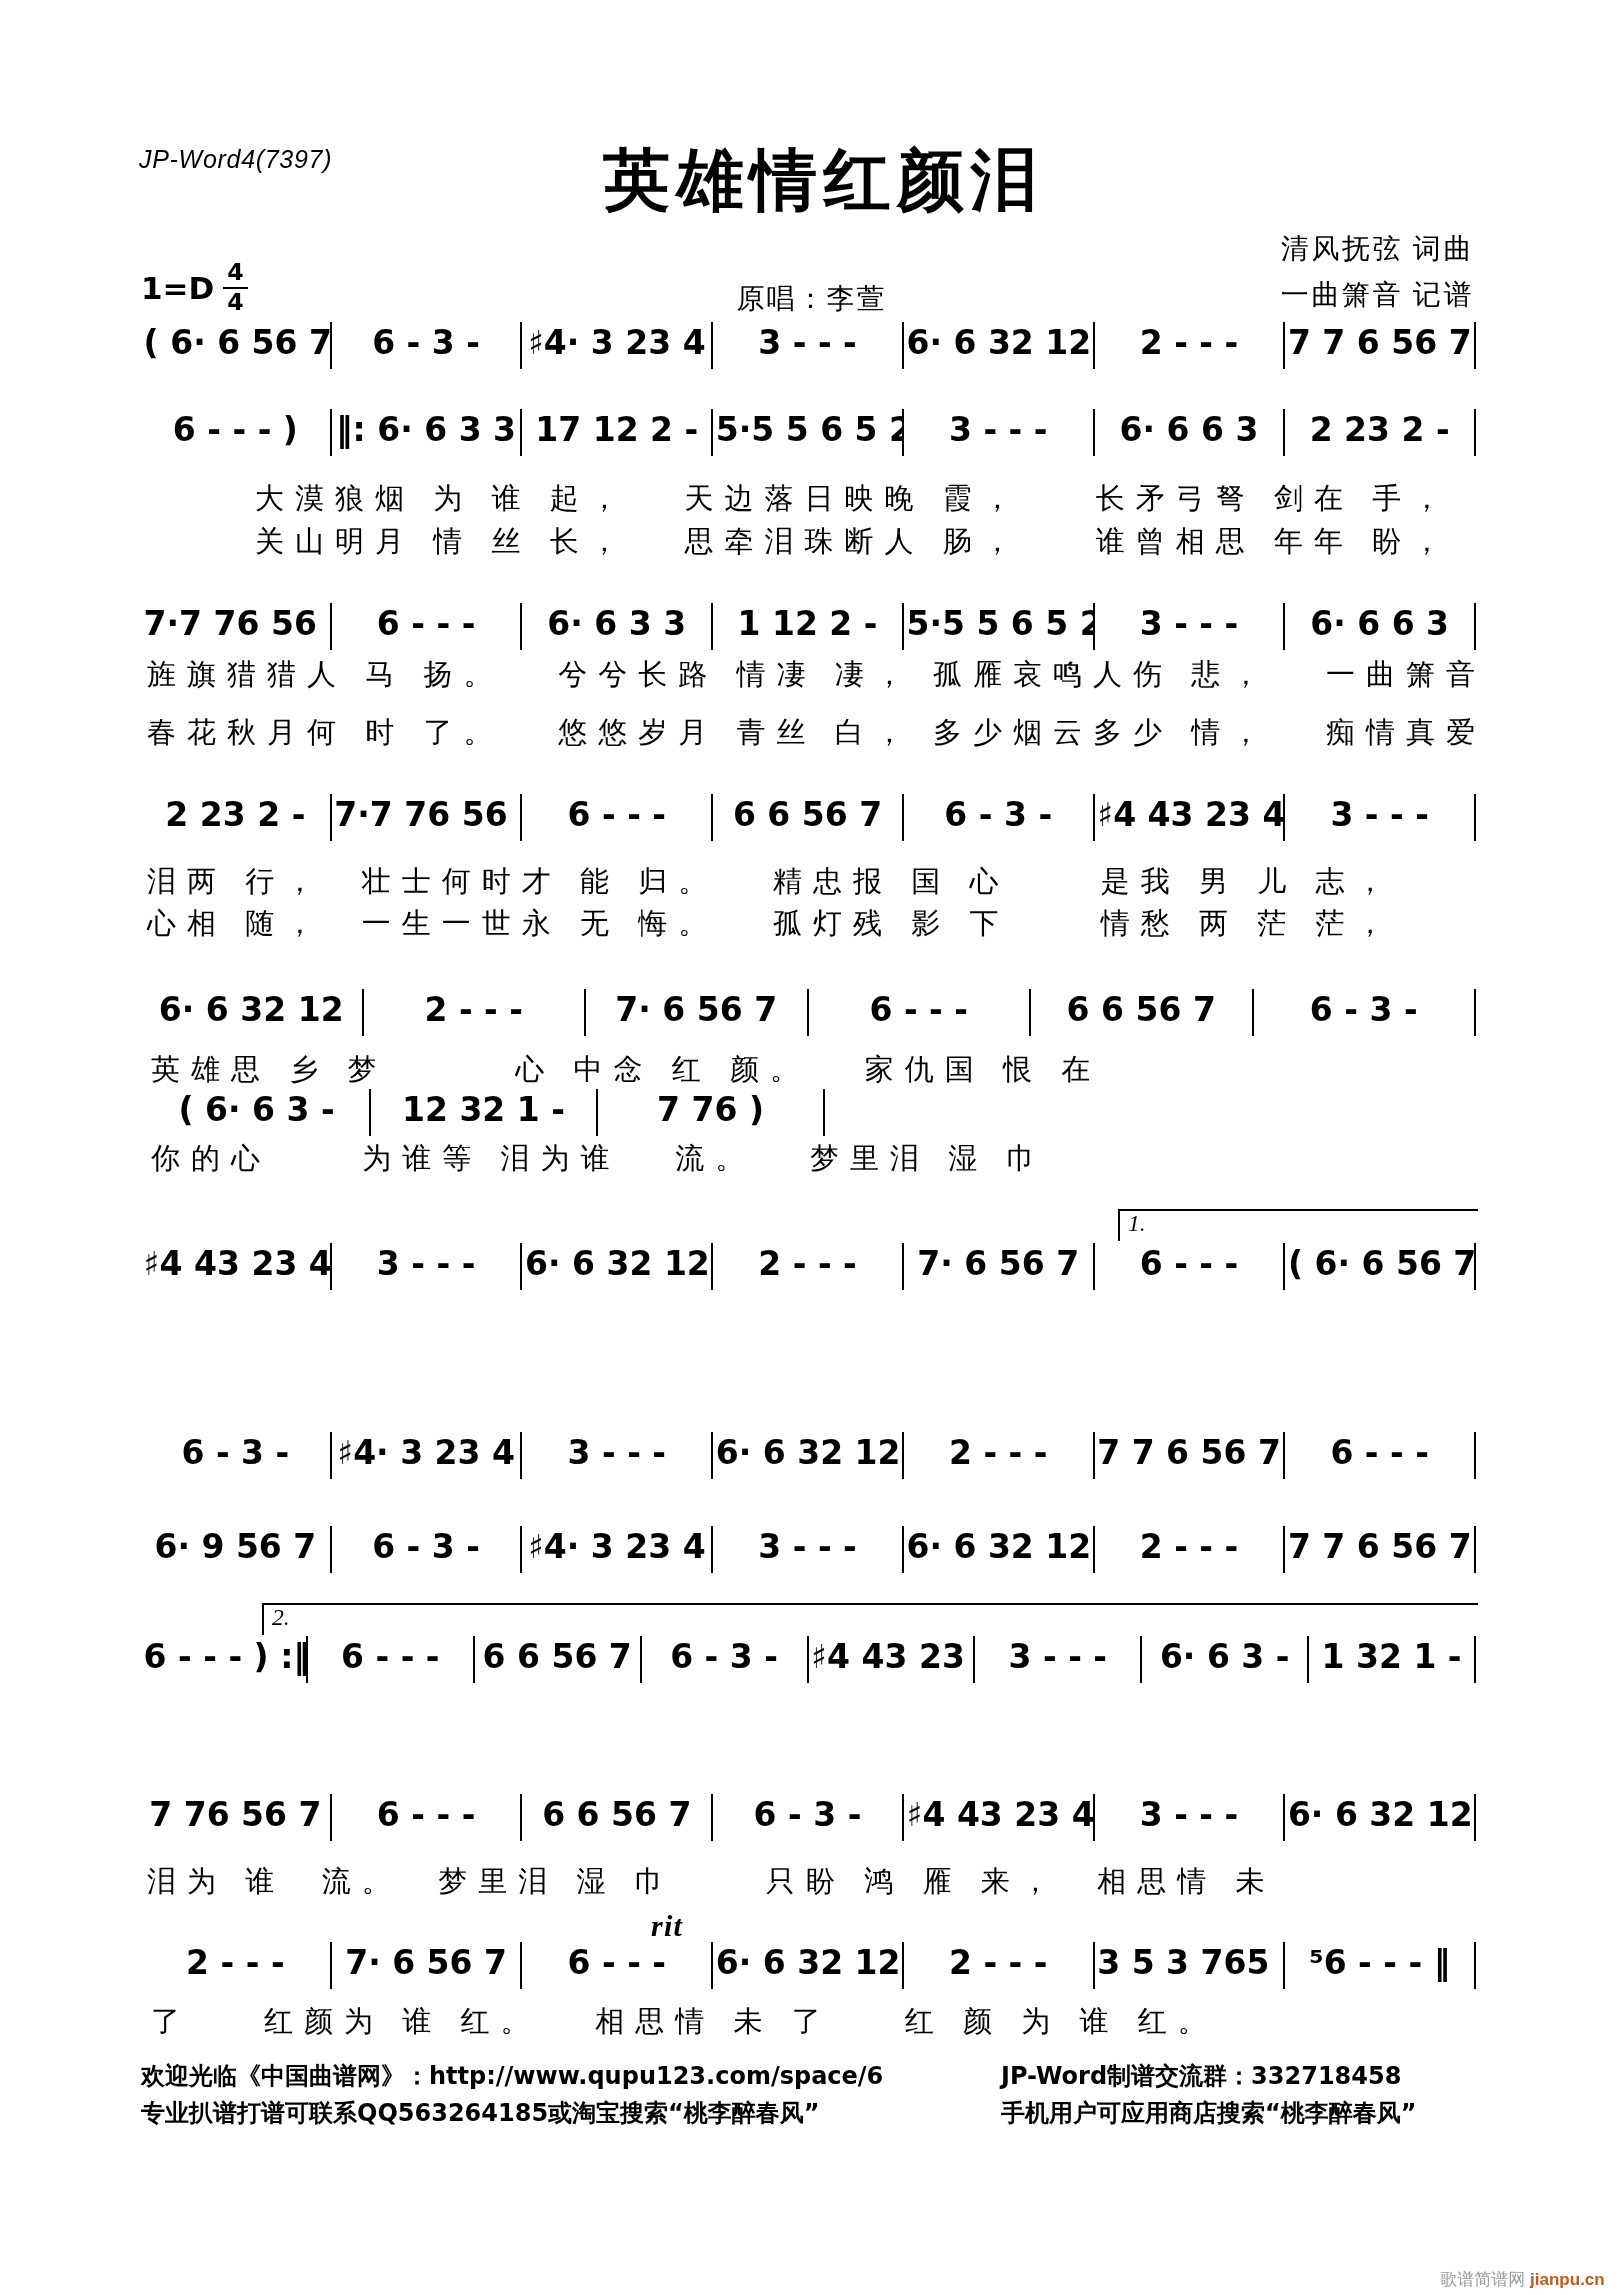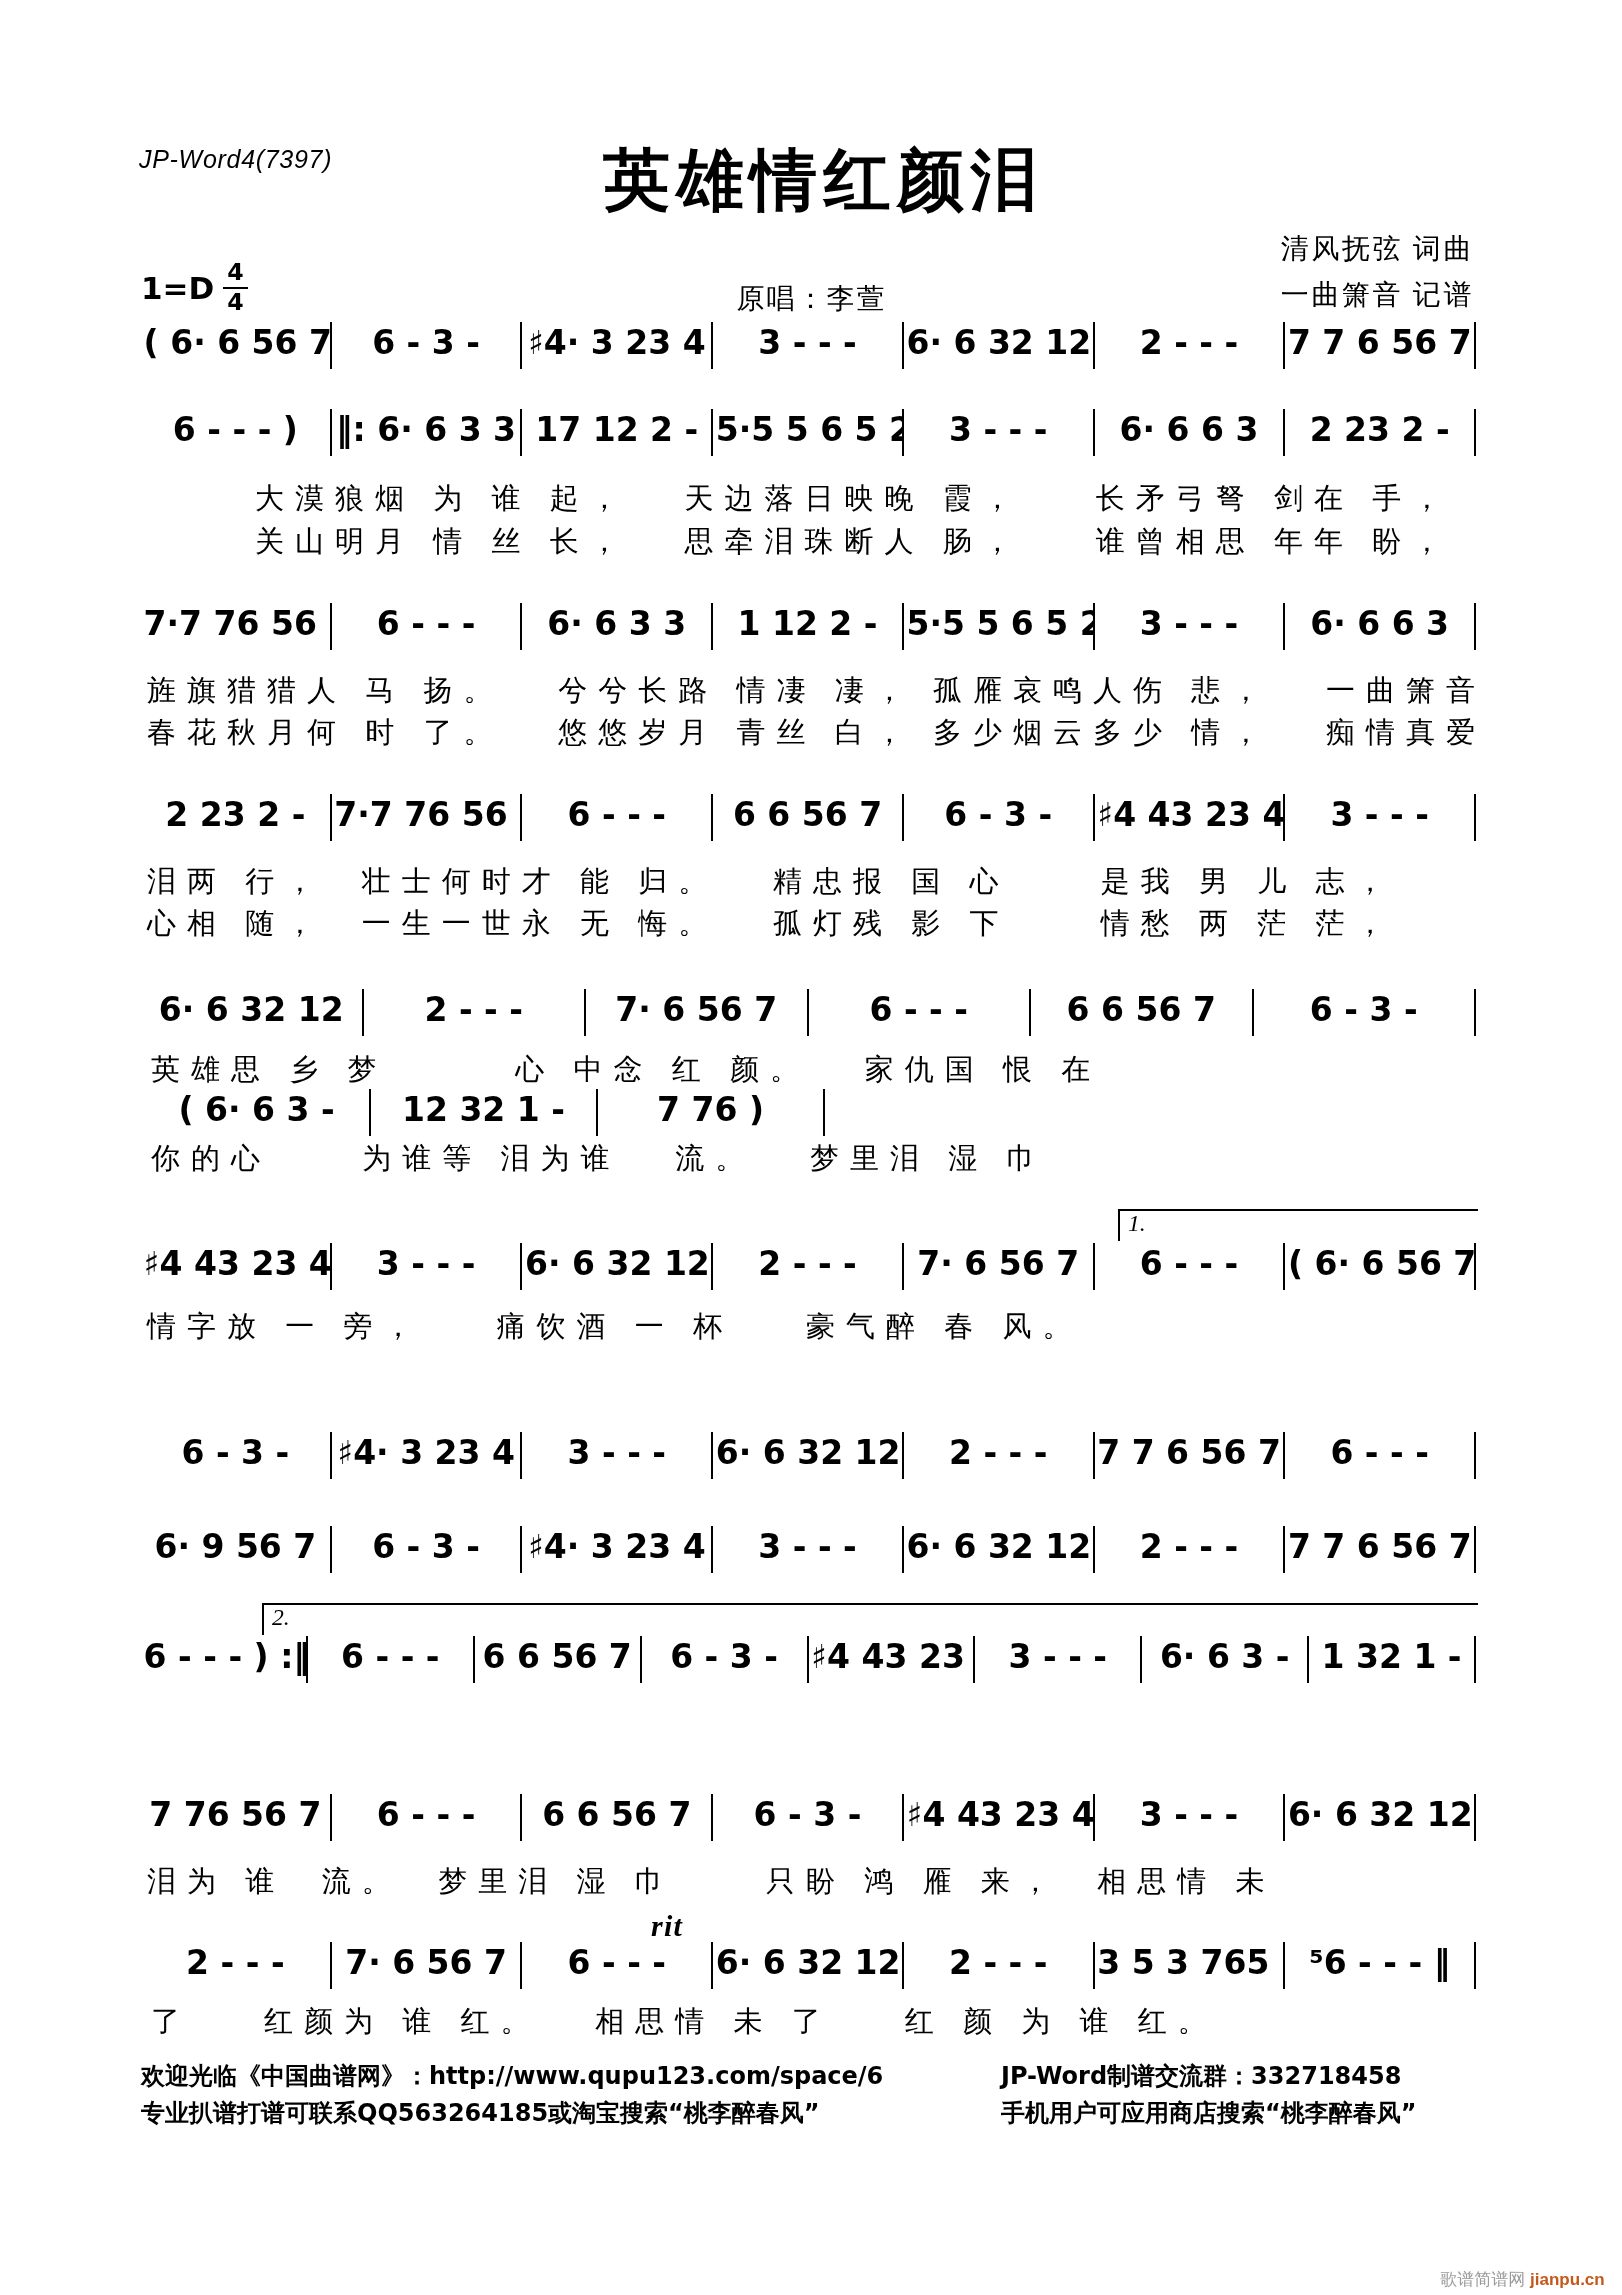--- a/index.html
+++ b/index.html
@@ -124,21 +124,21 @@
 
   <div class="music-row" style="top:603px">
       <span class="measure">7·7 76 56 7</span>
       <span class="measure">6 - - -</span>
       <span class="measure">6· 6 3 3</span>
       <span class="measure">1 12 2 -</span>
       <span class="measure">5·5 5 6 5 2</span>
       <span class="measure">3 - - -</span>
       <span class="measure">6· 6 6 3</span>
     </div>
-  <div class="lyric" style="top:671px;left:147px">旌旗猎猎人 马 扬。   兮兮长路 情凄 凄， 孤雁哀鸣人伤 悲，   一曲箫音</div>
+  <div class="lyric" style="top:655px;left:147px">旌旗猎猎人 马 扬。   兮兮长路 情凄 凄， 孤雁哀鸣人伤 悲，   一曲箫音</div>
   <div class="lyric" style="top:713px;left:147px">春花秋月何 时 了。   悠悠岁月 青丝 白， 多少烟云多少 情，   痴情真爱</div>
 
   <div class="music-row" style="top:794px">
       <span class="measure">2 23 2 -</span>
       <span class="measure">7·7 76 56 7</span>
       <span class="measure">6 - - -</span>
       <span class="measure">6 6 56 7</span>
       <span class="measure">6 - 3 -</span>
       <span class="measure">♯4 43 23 4</span>
       <span class="measure">3 - - -</span>
@@ -167,21 +167,20 @@
   </div>
   <div class="music-row" style="top:1243px">
       <span class="measure">♯4 43 23 4</span>
       <span class="measure">3 - - -</span>
       <span class="measure">6· 6 32 12</span>
       <span class="measure">2 - - -</span>
       <span class="measure">7· 6 56 7</span>
       <span class="measure">6 - - -</span>
       <span class="measure">( 6· 6 56 7</span>
     </div>
-  <div class="lyric" style="top:1307px;left:147px">情字放 一 旁，    痛饮酒 一 杯    豪气醉 春 风。</div>
 
   <div class="music-row" style="top:1432px">
       <span class="measure">6 - 3 -</span>
       <span class="measure">♯4· 3 23 4</span>
       <span class="measure">3 - - -</span>
       <span class="measure">6· 6 32 12</span>
       <span class="measure">2 - - -</span>
       <span class="measure">7 7 6 56 7</span>
       <span class="measure">6 - - -</span>
     </div>

